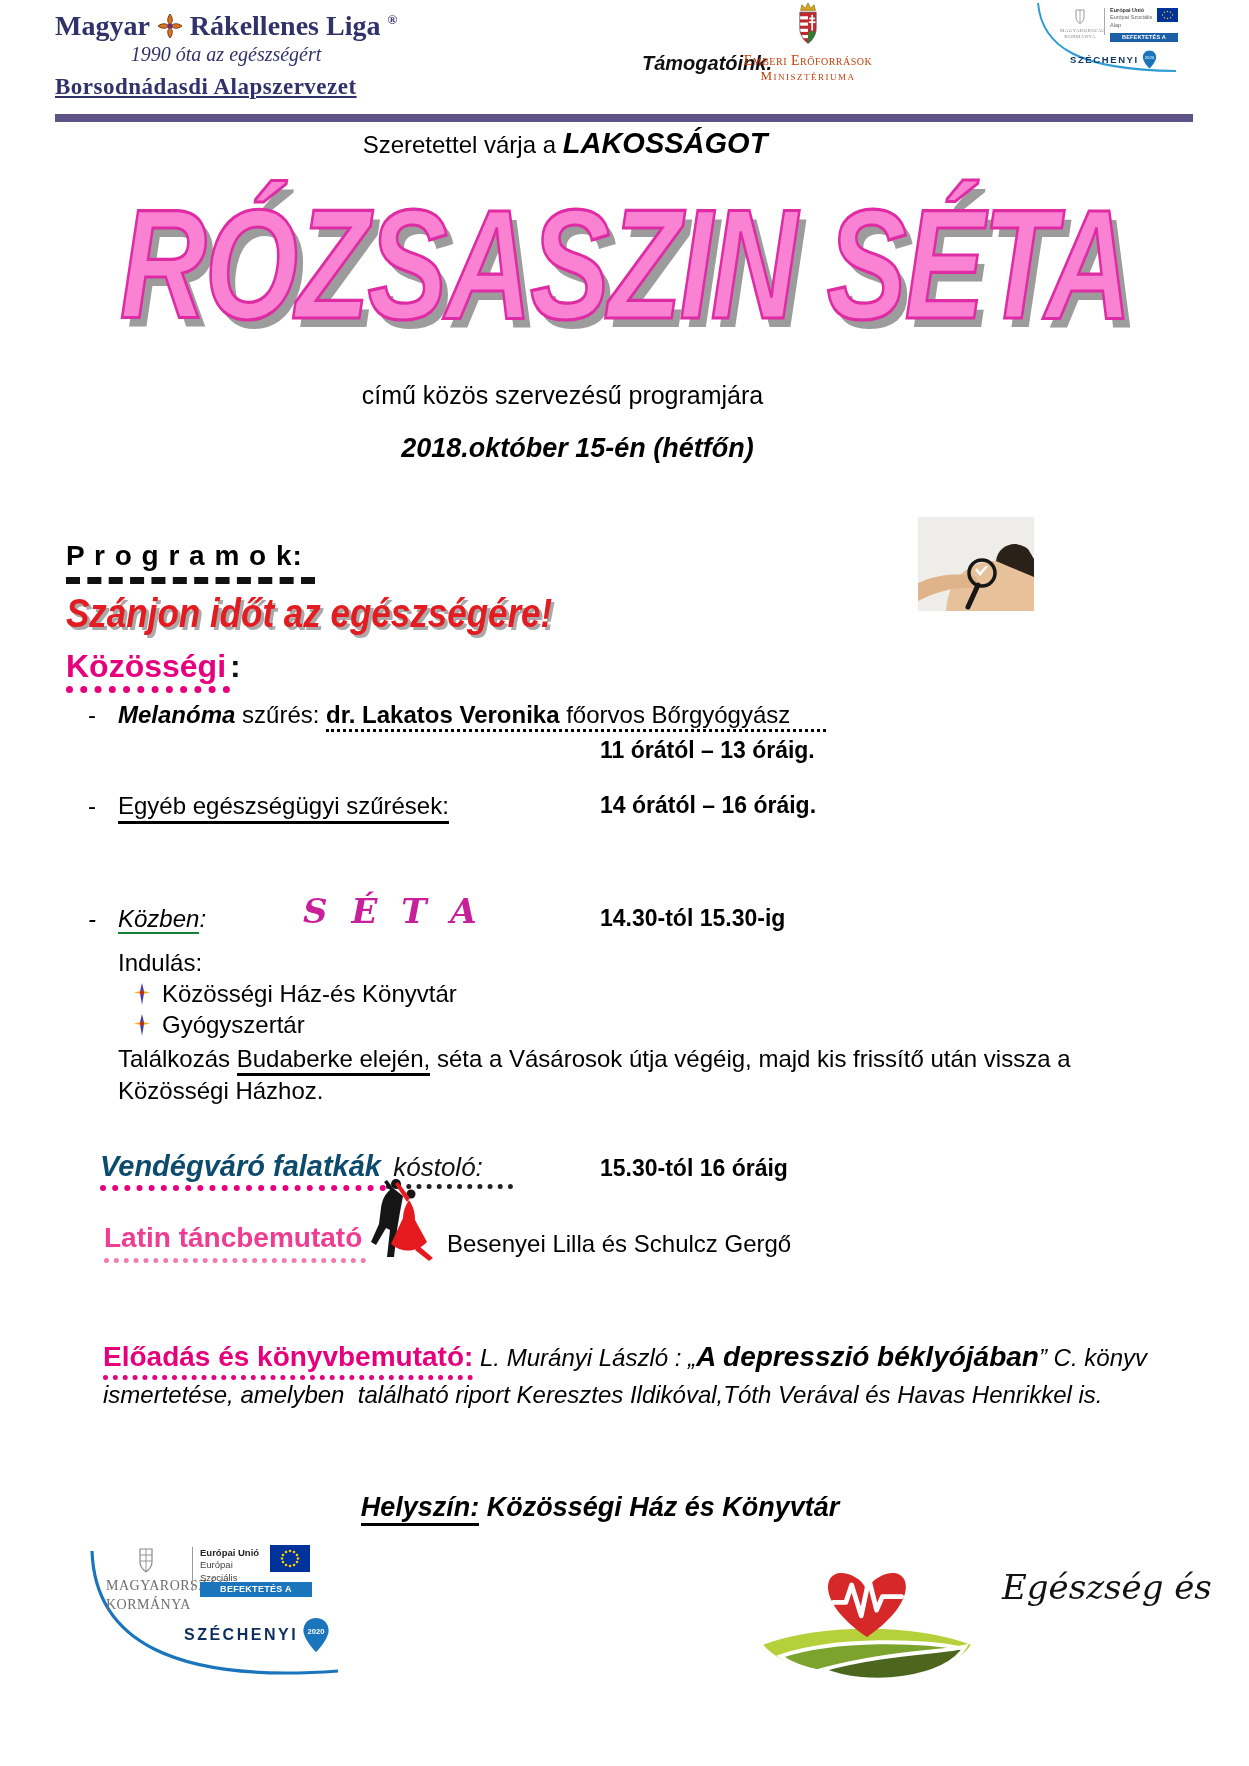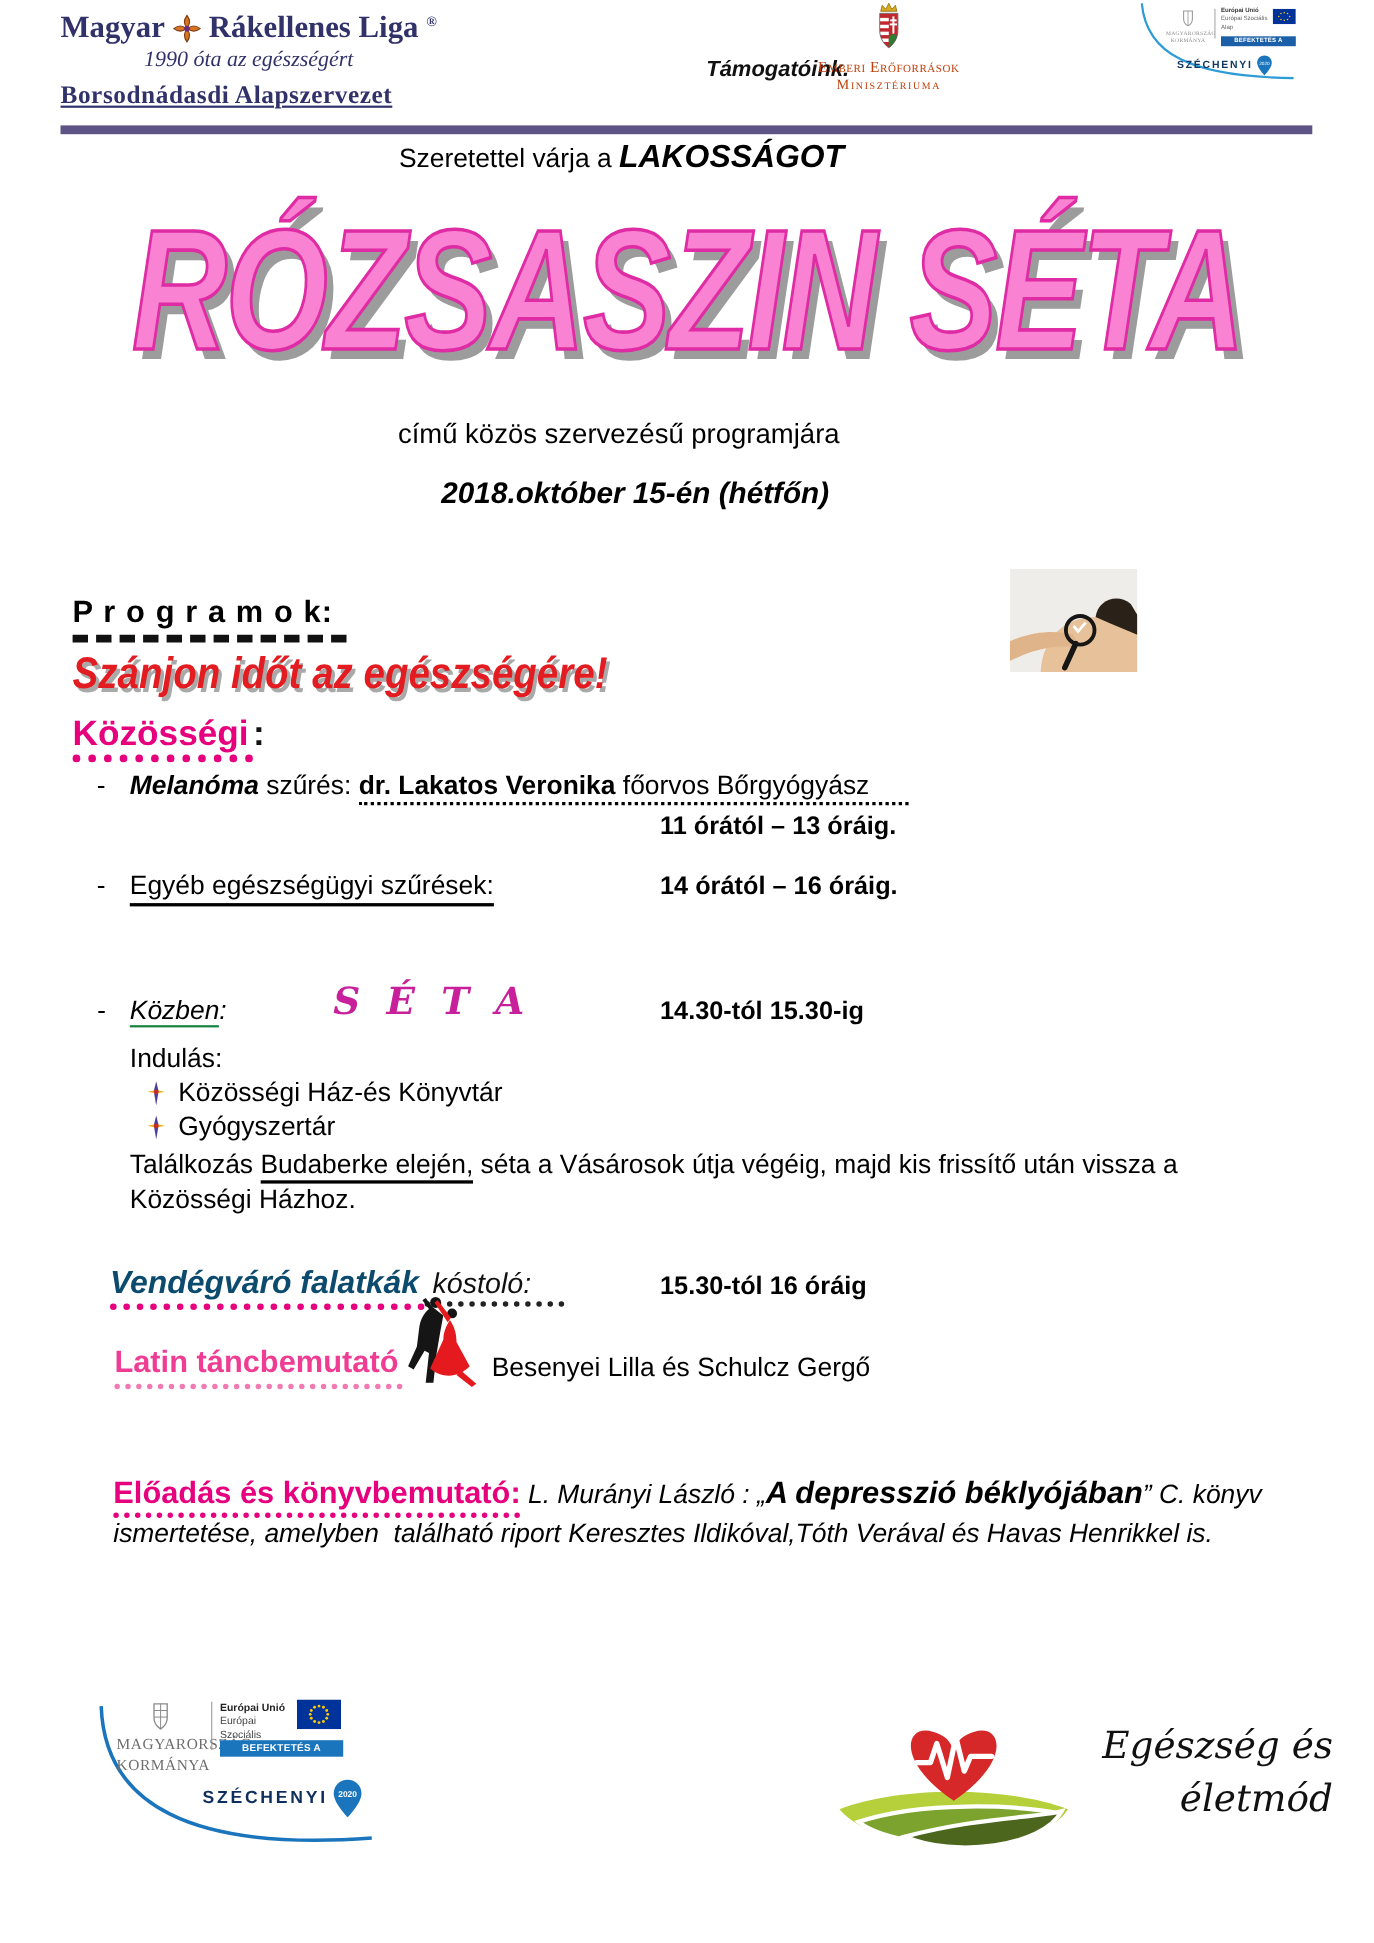--- a/index.html
+++ b/index.html
@@ -291,20 +291,23 @@
   <div class="dance-l">Latin táncbemutató</div>
   <div class="dance-p">Besenyei Lilla és Schulcz Gergő</div>
 
   <div class="lecture">
     <div class="lec-1">
       <span class="lec-label">Előadás és könyvbemutató:</span><span class="lec-i"> L. Murányi László : „</span><span class="lec-book">A depresszió béklyójában</span><span class="lec-i">” C. könyv</span>
     </div>
     <div class="lec-2 lec-i">ismertetése, amelyben  található riport Keresztes Ildikóval,Tóth Verával és Havas Henrikkel is.</div>
   </div>
 
+  <div class="venue">
+    <span class="venue-l">Helyszín:</span><span> Közösségi Ház és Könyvtár</span>
+  </div>
 
   <div class="f-sz">
     <svg class="f-arc" viewBox="0 0 300 200" preserveAspectRatio="none">
       <path d="M30 6 C33 96 112 138 276 126" fill="none" stroke="#1b75bc" stroke-width="3.2"></path>
     </svg>
     <div class="f-gov">
       <svg class="f-gov-c" viewBox="0 0 20 26">
         <path d="M4 2 H16 V15 C16 21 11 24 10 24.8 C9 24 4 21 4 15 Z" fill="none" stroke="#8a8a8a" stroke-width="1.2"></path>
         <path d="M10 2 V24" stroke="#8a8a8a" stroke-width="0.9"></path>
         <path d="M4 8 H16 M4 14 H16" stroke="#8a8a8a" stroke-width="0.9"></path>
@@ -346,17 +349,16 @@
   <div class="f-health">
     <svg class="hh" viewBox="0 0 260 150">
       <path d="M22 96 C80 74 180 74 238 96 C210 142 60 142 22 96 Z" fill="#b6d03b"></path>
       <path d="M40 108 C100 88 190 92 230 100 C200 136 80 138 40 108 Z" fill="#7ca32d" stroke="#fff" stroke-width="4"></path>
       <path d="M84 122 C150 104 210 104 232 98 C214 132 130 142 84 122 Z" fill="#4d661e" stroke="#fff" stroke-width="4"></path>
       <path d="M130 88 C70 48 86 8 118 26 C126 30 130 38 130 44 C130 38 134 30 142 26 C174 8 190 48 130 88 Z" fill="#d62828"></path>
       <polyline points="95,52 108,52 114,34 124,66 132,28 140,60 146,46 166,46" fill="none" stroke="#fff" stroke-width="5" stroke-linejoin="round" stroke-linecap="round"></polyline>
     </svg>
     <div class="hh-t">
       <div>Egészség és</div>
-      <div>életmód</div>
     </div>
   </div>
 
 </div>
 
 </body></html>

